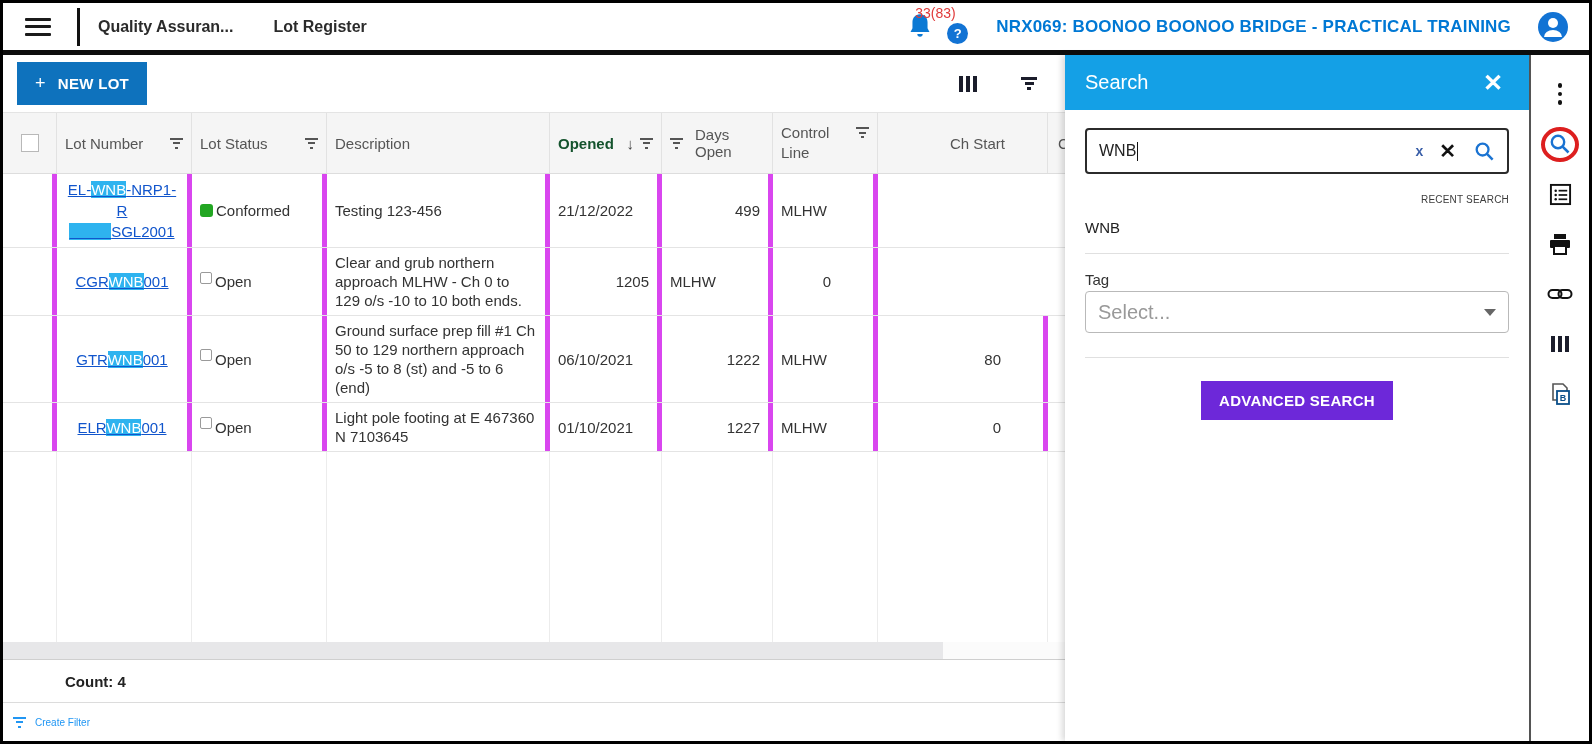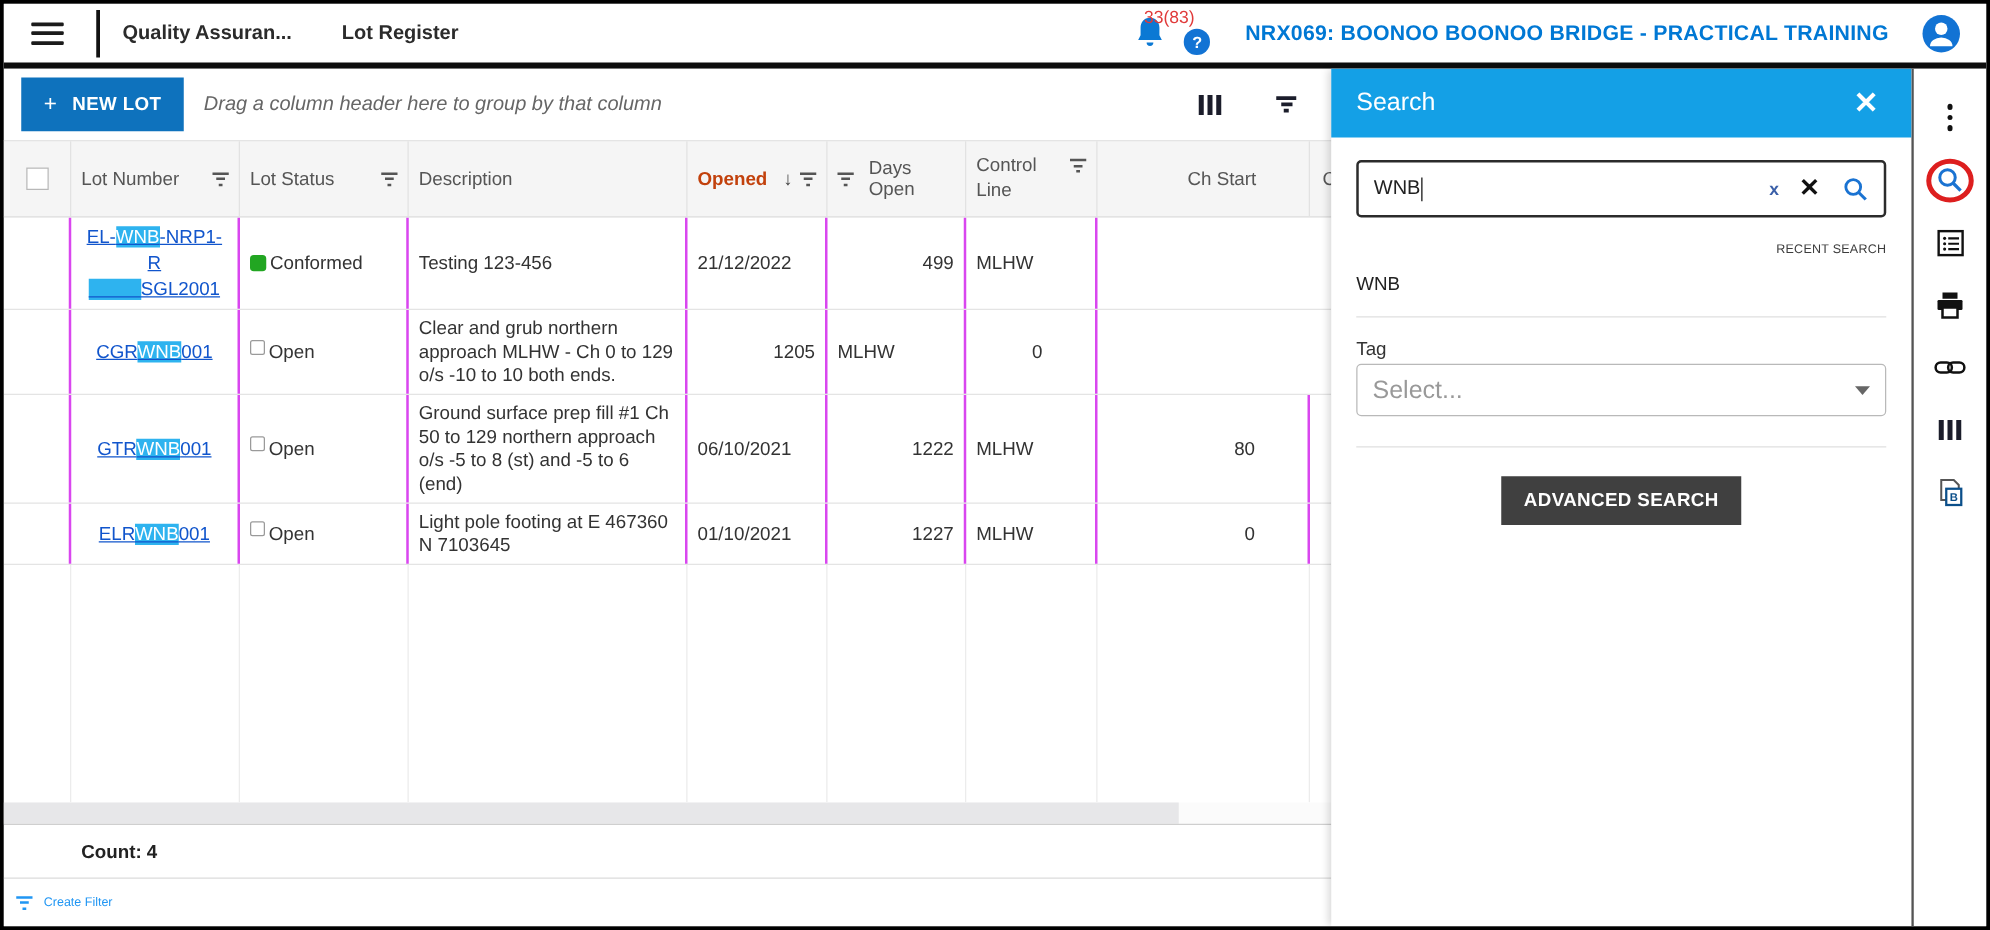--- a/index.html
+++ b/index.html
@@ -55,26 +55,26 @@
   .funnel-blue i { background:#2196f3; }
 
   
   .ghead, .grid-row, .grid-filler { display:grid; grid-template-columns:54px 135px 135px 223px 112px 111px 105px 170px 1fr; }
   .ghead { background:#f5f5f5; border-top:1px solid #e4e4e4; border-bottom:1px solid #ddd; height:62px; flex:none; }
   .hcell { border-right:1px solid #e2e2e2; color:#555; font-size:15px; display:flex; align-items:center;
            padding:0 8px; gap:6px; cursor:pointer; overflow:hidden; }
   .hcell:last-child { border-right:none; }
   .cb { width:18px; height:18px; border:1px solid #b8b8b8; background:#fff; margin:0 auto; }
   .h-right { justify-content:flex-end; }
-  .h-opened b { color:#c2410c; }
+  .h-opened b { color:#14532d; }
   .sort-arrow { color:#444; font-size:15px; }
   .spacer { flex:1; }
   .grid-body { flex:1; display:flex; flex-direction:column; overflow:hidden; }
   .grid-row { border-bottom:1px solid #e4e4e4; }
-  .cell { border-right:2px solid #d946ef; font-size:15px; color:#333; padding:5px 8px;
+  .cell { border-right:5px solid #d946ef; font-size:15px; color:#333; padding:5px 8px;
           display:flex; align-items:center; overflow:hidden; }
   .cell:last-child { border-right:none; }
   .c-lot { justify-content:center; text-align:center; }
   .lot-link { color:#1155cc; text-decoration:underline; cursor:pointer; line-height:21px; }
   mark { background:#2eb3ef; color:#fff; }
   .c-status { gap:3px; align-items:center; }
   .st-green { width:13px; height:13px; background:#22a622; border-radius:3px; flex:none; }
   .st-open { width:12px; height:12px; border:1px solid #9a9a9a; border-radius:2px; background:#fff; flex:none;
              position:relative; top:-4px; }
   .c-desc { line-height:19px; align-items:center; }
@@ -103,21 +103,21 @@
   .clear-x-small { color:#3a5fa8; font-size:14px; font-weight:700; margin-right:16px; cursor:pointer; }
   .clear-x-big { color:#111; font-size:20px; font-weight:700; margin-right:18px; cursor:pointer; line-height:1; }
   .recent-label { text-align:right; font-size:10px; color:#3c3c3c; margin-top:20px; letter-spacing:.2px; }
   .recent-item { font-size:15px; color:#222; margin-top:14px; cursor:pointer; }
   .pdivider { border-top:1px solid #e0e0e0; margin:17px 0; }
   .tag-label { font-size:15px; color:#333; margin-bottom:3px; }
   .select-box { border:1px solid #b9b9b9; border-radius:4px; height:42px; display:flex; align-items:center;
                 padding:0 12px; color:#999; font-size:20px; cursor:pointer; }
   .select-caret { margin-left:auto; width:0; height:0; border-left:6px solid transparent;
                   border-right:6px solid transparent; border-top:7px solid #666; }
-  .adv-btn { display:block; margin:23px auto 0; background:#404040; color:#fff; border:none;
+  .adv-btn { display:block; margin:23px auto 0; background:#6d28d9; color:#fff; border:none;
              font-family:inherit; font-size:15px; font-weight:700; letter-spacing:.3px;
              padding:11px 18px; cursor:pointer; }
 
   
   .strip-icon { height:50px; display:flex; align-items:center; justify-content:center; cursor:pointer; width:100%; }
   .kebab { display:flex; flex-direction:column; gap:4px; }
   .kebab i { width:4.5px; height:4.5px; border-radius:50%; background:#111; }
   .red-ring { border:4px solid #dd1f1f; border-radius:50%; width:38px; height:35px;
               display:flex; align-items:center; justify-content:center; }
 </style>
@@ -156,21 +156,20 @@
 
   <div class="content">
 
     <div class="main">
 
       <div class="toolbar">
         <button class="btn-newlot">
           <span class="plus">+</span>
           <span>NEW LOT</span>
         </button>
-        <div class="drag-hint">Drag a column header here to group by that column</div>
         <div class="toolbar-icons">
           <span class="colbars">
               <i></i>
               <i></i>
               <i></i>
             </span>
           <span class="funnel-lines">
               <i></i>
               <i></i>
               <i></i>

